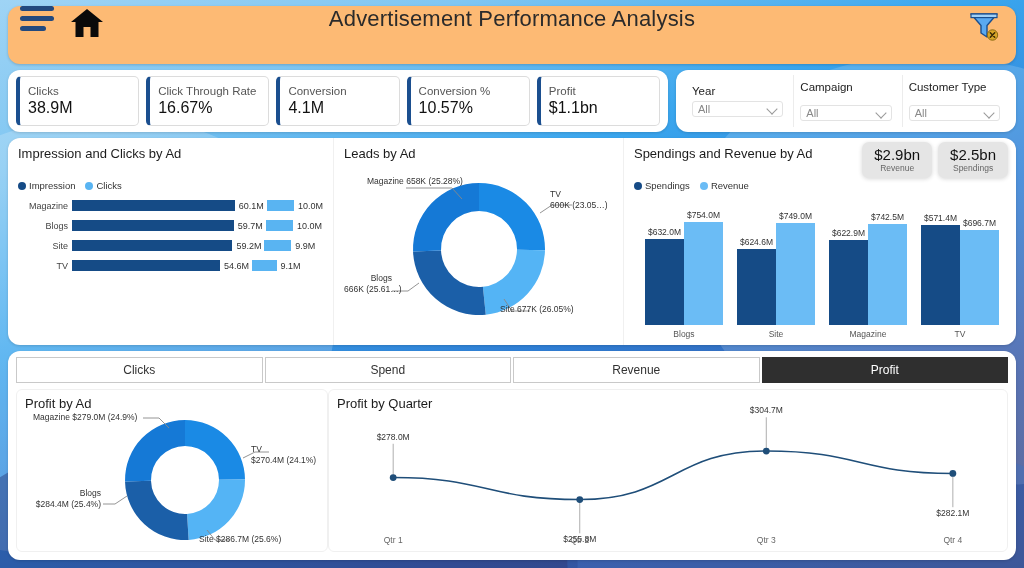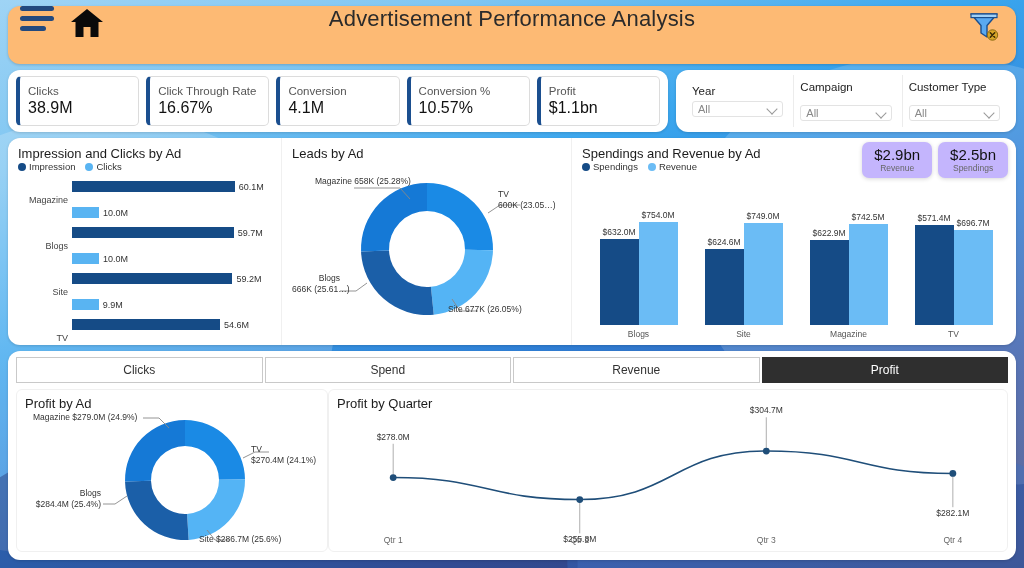--- a/index.html
+++ b/index.html
@@ -72,29 +72,29 @@
     border-right:1.4px solid #999; border-bottom:1.4px solid #999; transform:rotate(45deg); }
 
   
   .vis-row { display:flex; gap:0; height:207px; background:#ffffff; border-radius:12px;
     box-shadow:0 1px 3px rgba(0,0,0,.15); overflow:hidden; }
   .panel { position:relative; height:100%; padding:8px 10px 4px 10px; }
   .panel.p1 { flex:0 0 274px; border-right:1px solid #f0f0f0; }
   .panel.p2 { flex:0 0 290px; border-right:1px solid #f0f0f0; }
   .panel.p3 { flex:1; }
   .panel-title { font-size:13px; color:#1c1c1c; }
-  .legend { display:flex; gap:10px; margin-top:0; align-items:center; }
+  .legend { display:flex; gap:10px; margin-top:19px; align-items:center; }
   .legend-item { display:flex; align-items:center; gap:3px; font-size:9.5px; color:#333; }
   .dot { width:8px; height:8px; border-radius:50%; display:inline-block; }
 
   
   .hbars { margin-top:9px; display:flex; flex-direction:column; gap:9px; padding-left:2px; }
   .hgroup { display:flex; align-items:center; gap:4px; }
   .hcat { width:48px; text-align:right; font-size:9px; color:#444; flex:0 0 48px; }
-  .hstack { flex:1; display:flex; flex-direction:column; gap:15px; }
+  .hstack { flex:1; display:flex; flex-direction:row; gap:3px; }
   .hline { display:flex; align-items:center; }
   .hbar { height:11px; }
   .hbar.imp { background:#154b86; }
   .hbar.clk { background:#59b4f2; }
   .hval { font-size:9px; color:#333; margin-left:4px; white-space:nowrap; }
 
   
   .donut-wrap { position:relative; width:100%; height:168px; }
   .dlabel { position:absolute; font-size:8.5px; color:#333; white-space:nowrap; line-height:1.25; }
 
@@ -103,21 +103,21 @@
   .vgroup { display:flex; flex-direction:column; align-items:center; width:88px; }
   .vpair { display:flex; align-items:flex-end; gap:0; height:112px; position:relative; }
   .vbar { width:39px; position:relative; }
   .vbar.sp { background:#154b86; }
   .vbar.rv { background:#6bbcf5; }
   .vbar span { position:absolute; top:-12px; left:50%; transform:translateX(-50%); font-size:8.5px; color:#333; white-space:nowrap; }
   .vcat { font-size:8.5px; color:#555; margin-top:4px; }
 
   
   .float-tiles { position:absolute; right:8px; top:4px; display:flex; gap:6px; z-index:5; }
-  .ftile { background:#c4b5fd; border-radius:7px; padding:4px 12px 5px; text-align:center; box-shadow:0 1px 4px rgba(0,0,0,.16); cursor:pointer; }
+  .ftile { background:#e5e5e5; border-radius:7px; padding:4px 12px 5px; text-align:center; box-shadow:0 1px 4px rgba(0,0,0,.16); cursor:pointer; }
   .ftile .f-val { font-size:15px; color:#111; line-height:1.15; }
   .ftile .f-lab { font-size:8.5px; color:#666; }
 
   
   .bottom { flex:1; background:#ffffff; border-radius:12px; box-shadow:0 1px 3px rgba(0,0,0,.15);
     padding:6px 8px 8px 8px; display:flex; flex-direction:column; gap:6px; overflow:hidden; }
   .tabs { display:flex; gap:2px; height:26px; }
   .tab { flex:1; display:flex; align-items:center; justify-content:center; font-size:12px;
     border:1px solid #c9c9c9; background:#fff; color:#333; cursor:pointer; }
   .tab.active { background:#2f2f2f; color:#fff; border-color:#2f2f2f; }

